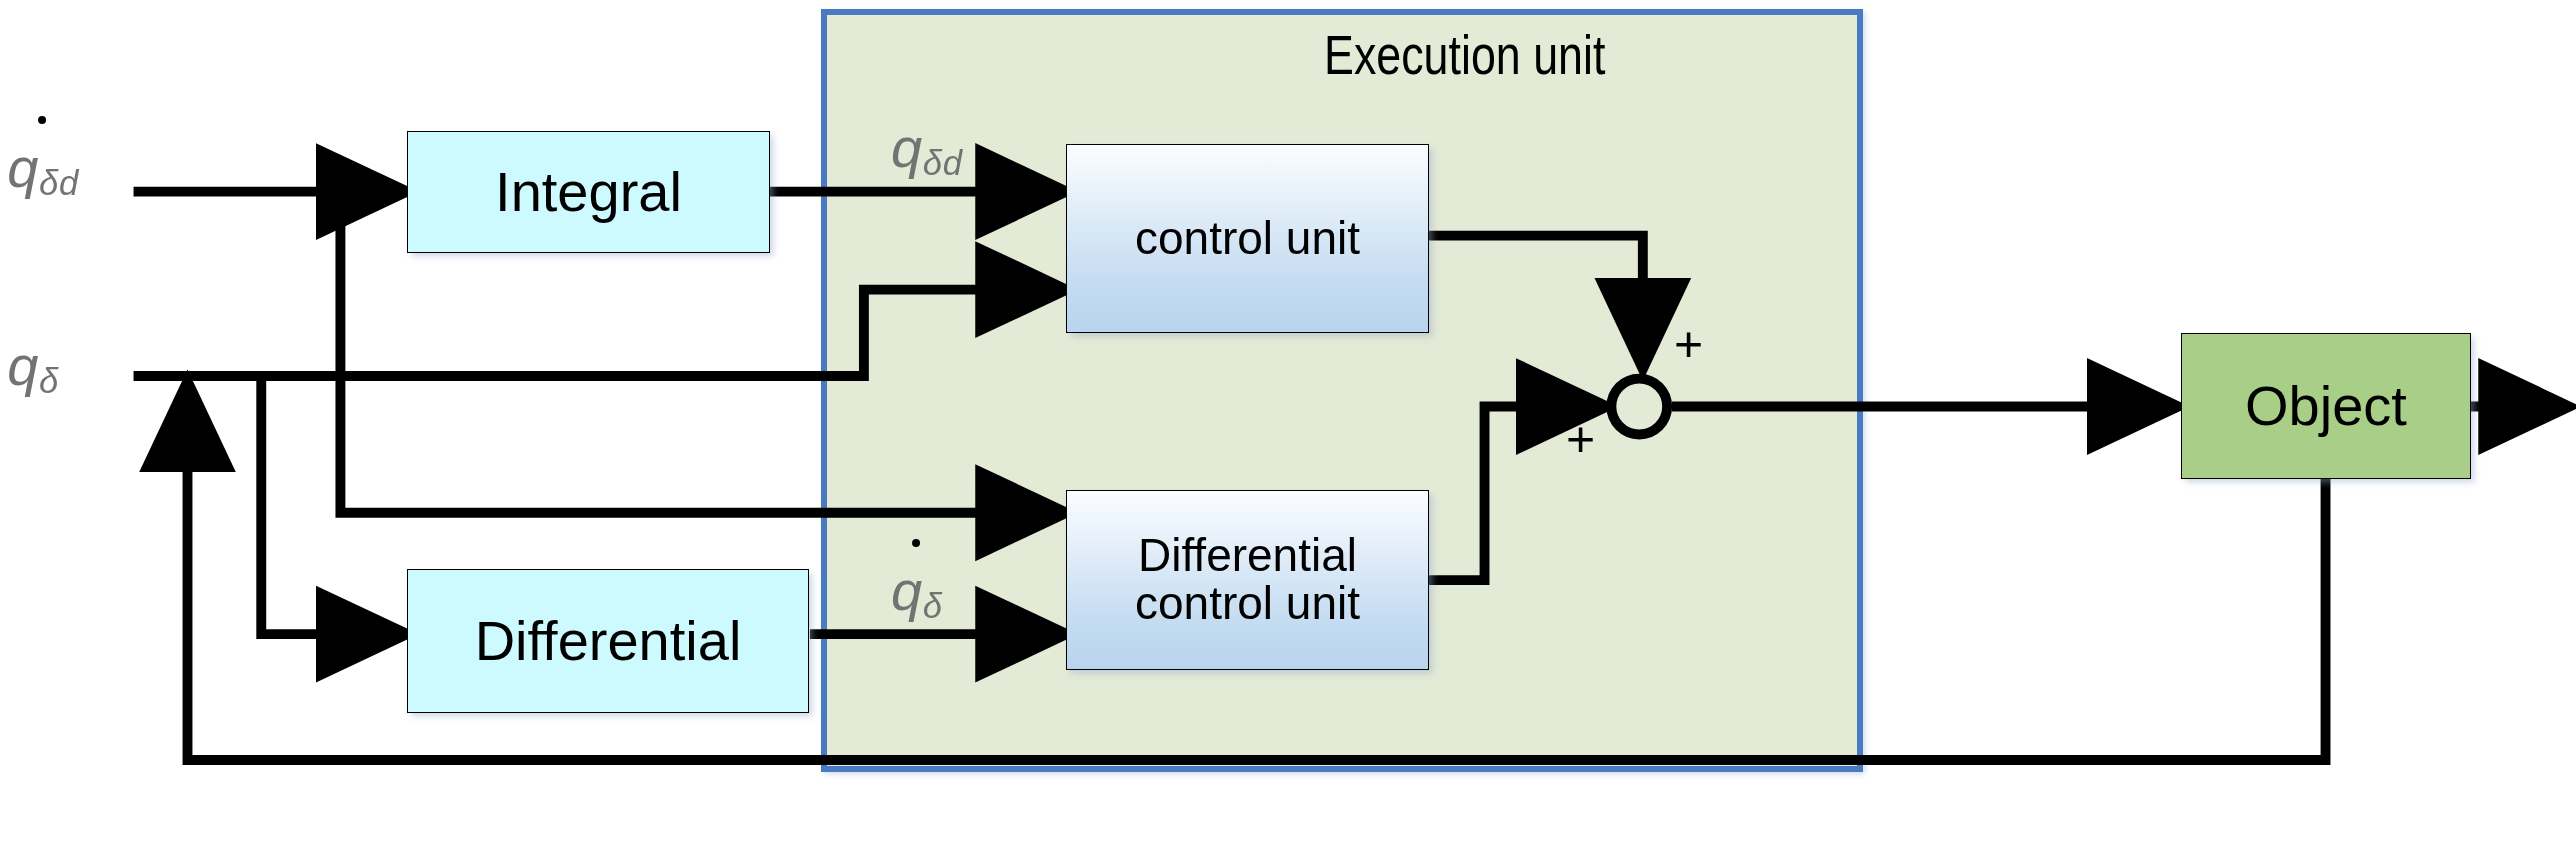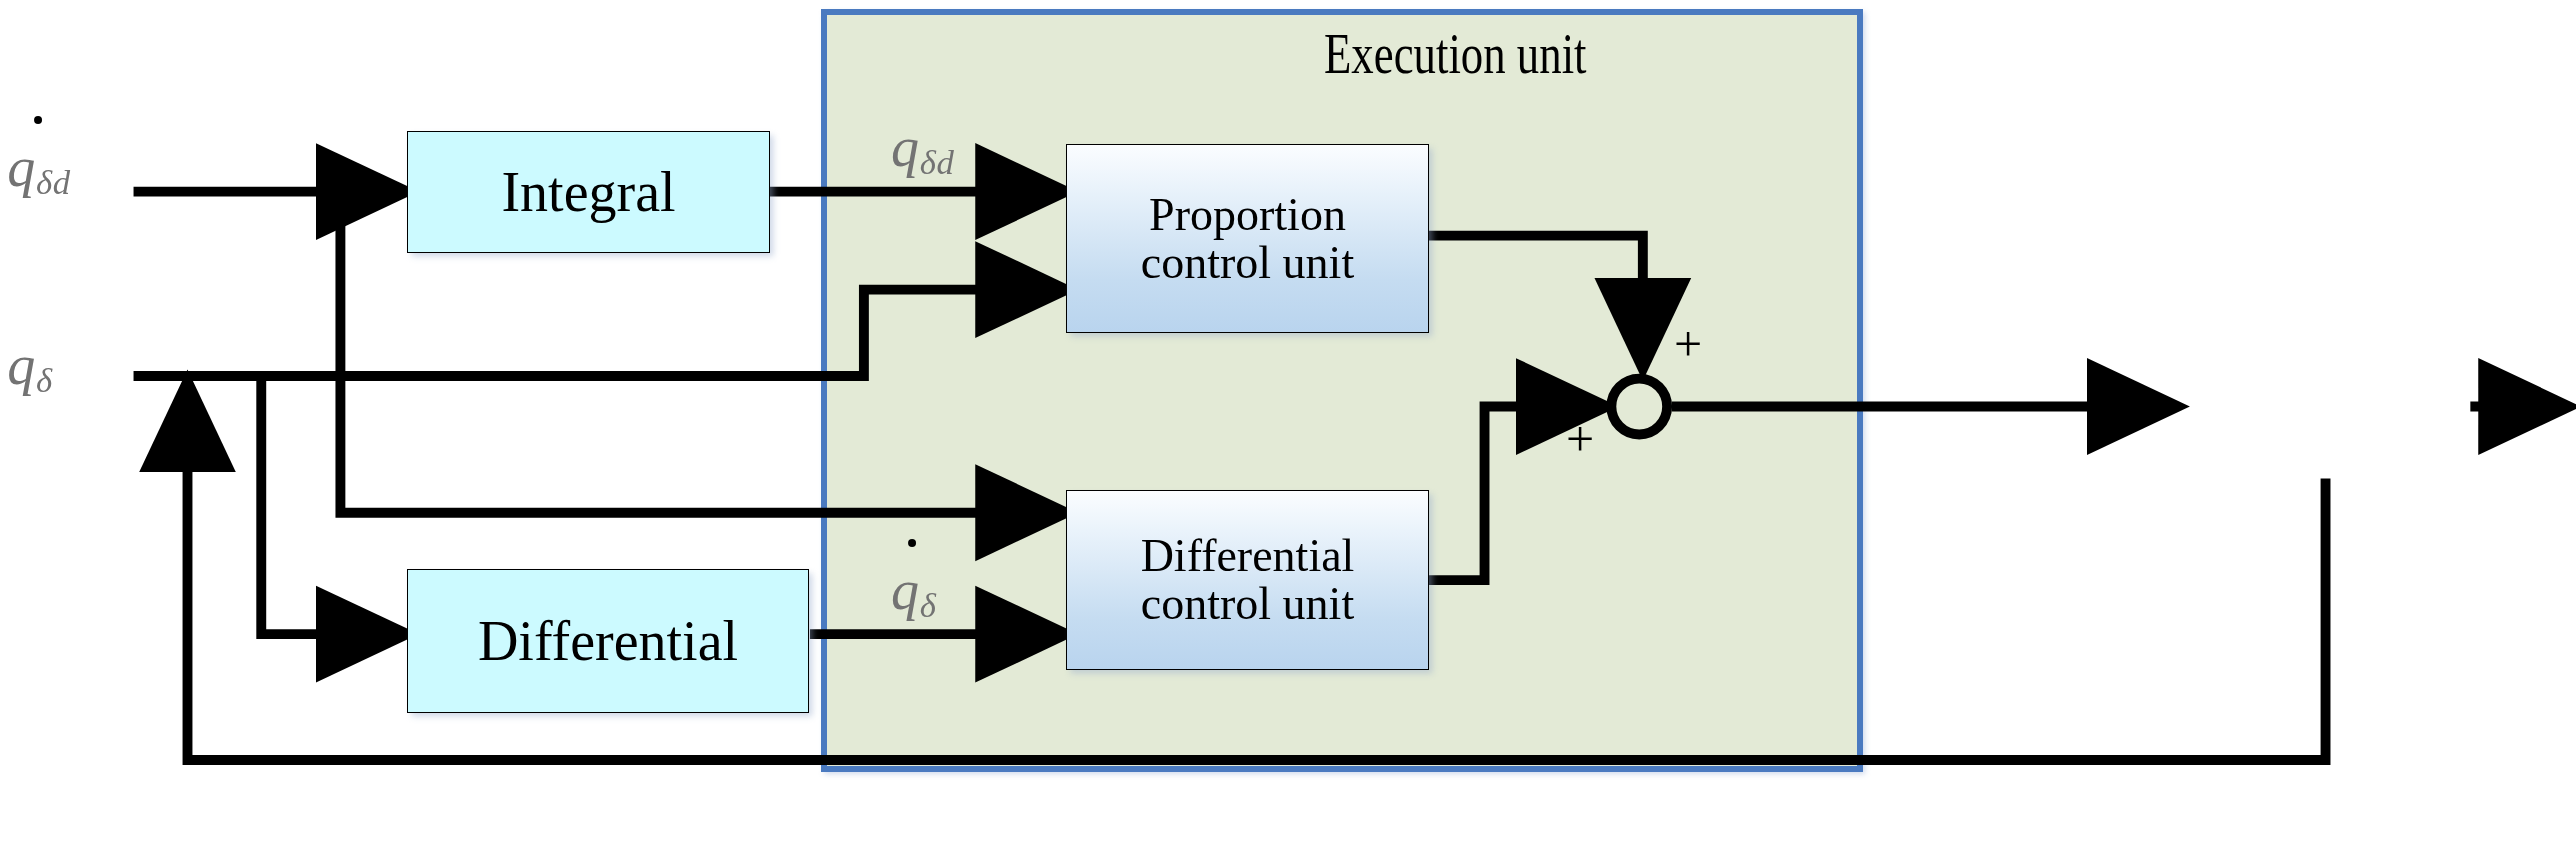--- a/index.html
+++ b/index.html
@@ -1,20 +1,20 @@
 <!DOCTYPE html>
 <html style="font-size:14.4px"><head>
 <meta charset="utf-8">
 <style>
   html,body{margin:0;padding:0;background:#ffffff;}
   #stage{
     position:relative;
     width:2576px;height:841px;
     background:#ffffff;
-    font-family:Liberation Serif, serif;
+    font-family:Liberation Sans, sans-serif;
     overflow:hidden;
   }
   svg.wires{position:absolute;left:0;top:0;width:2576px;height:841px;}
 
   .panel{
     position:absolute;
     background:#e3ead6;
     border:6.3px solid #4a7ac0;
     box-sizing:border-box;
     box-shadow:2.7px 2.7px 5.4px rgba(120,150,200,.35);
@@ -103,29 +103,31 @@
 
   <div class="blk blk-cyan" style="left:407px;top:131px;width:363px;height:122px;">
     <span>Integral</span>
   </div>
 
   <div class="blk blk-cyan" style="left:407px;top:569px;width:402px;height:144px;">
     <span>Differential</span>
   </div>
 
   <div class="blk blk-grad" style="left:1066px;top:144px;width:363px;height:189px;flex-direction:column;">
-    <span>Proportion</span>
     <span>control unit</span>
   </div>
 
   <div class="blk blk-grad" style="left:1066px;top:490px;width:363px;height:180px;flex-direction:column;">
     <span>Differential</span>
     <span>control unit</span>
   </div>
 
+  <div class="blk blk-green" style="left:2181px;top:333px;width:290px;height:146px;">
+    <span>Object</span>
+  </div>
 
   <div class="lbl" style="left:7.2px;top:135px;">
     <span class="var">
       <span class="dot"></span><span>q</span><span class="sub">δd</span>
     </span>
   </div>
 
   <div class="lbl" style="left:7.2px;top:333px;">
     <span class="var">
       <span>q</span><span class="sub">δ</span>

